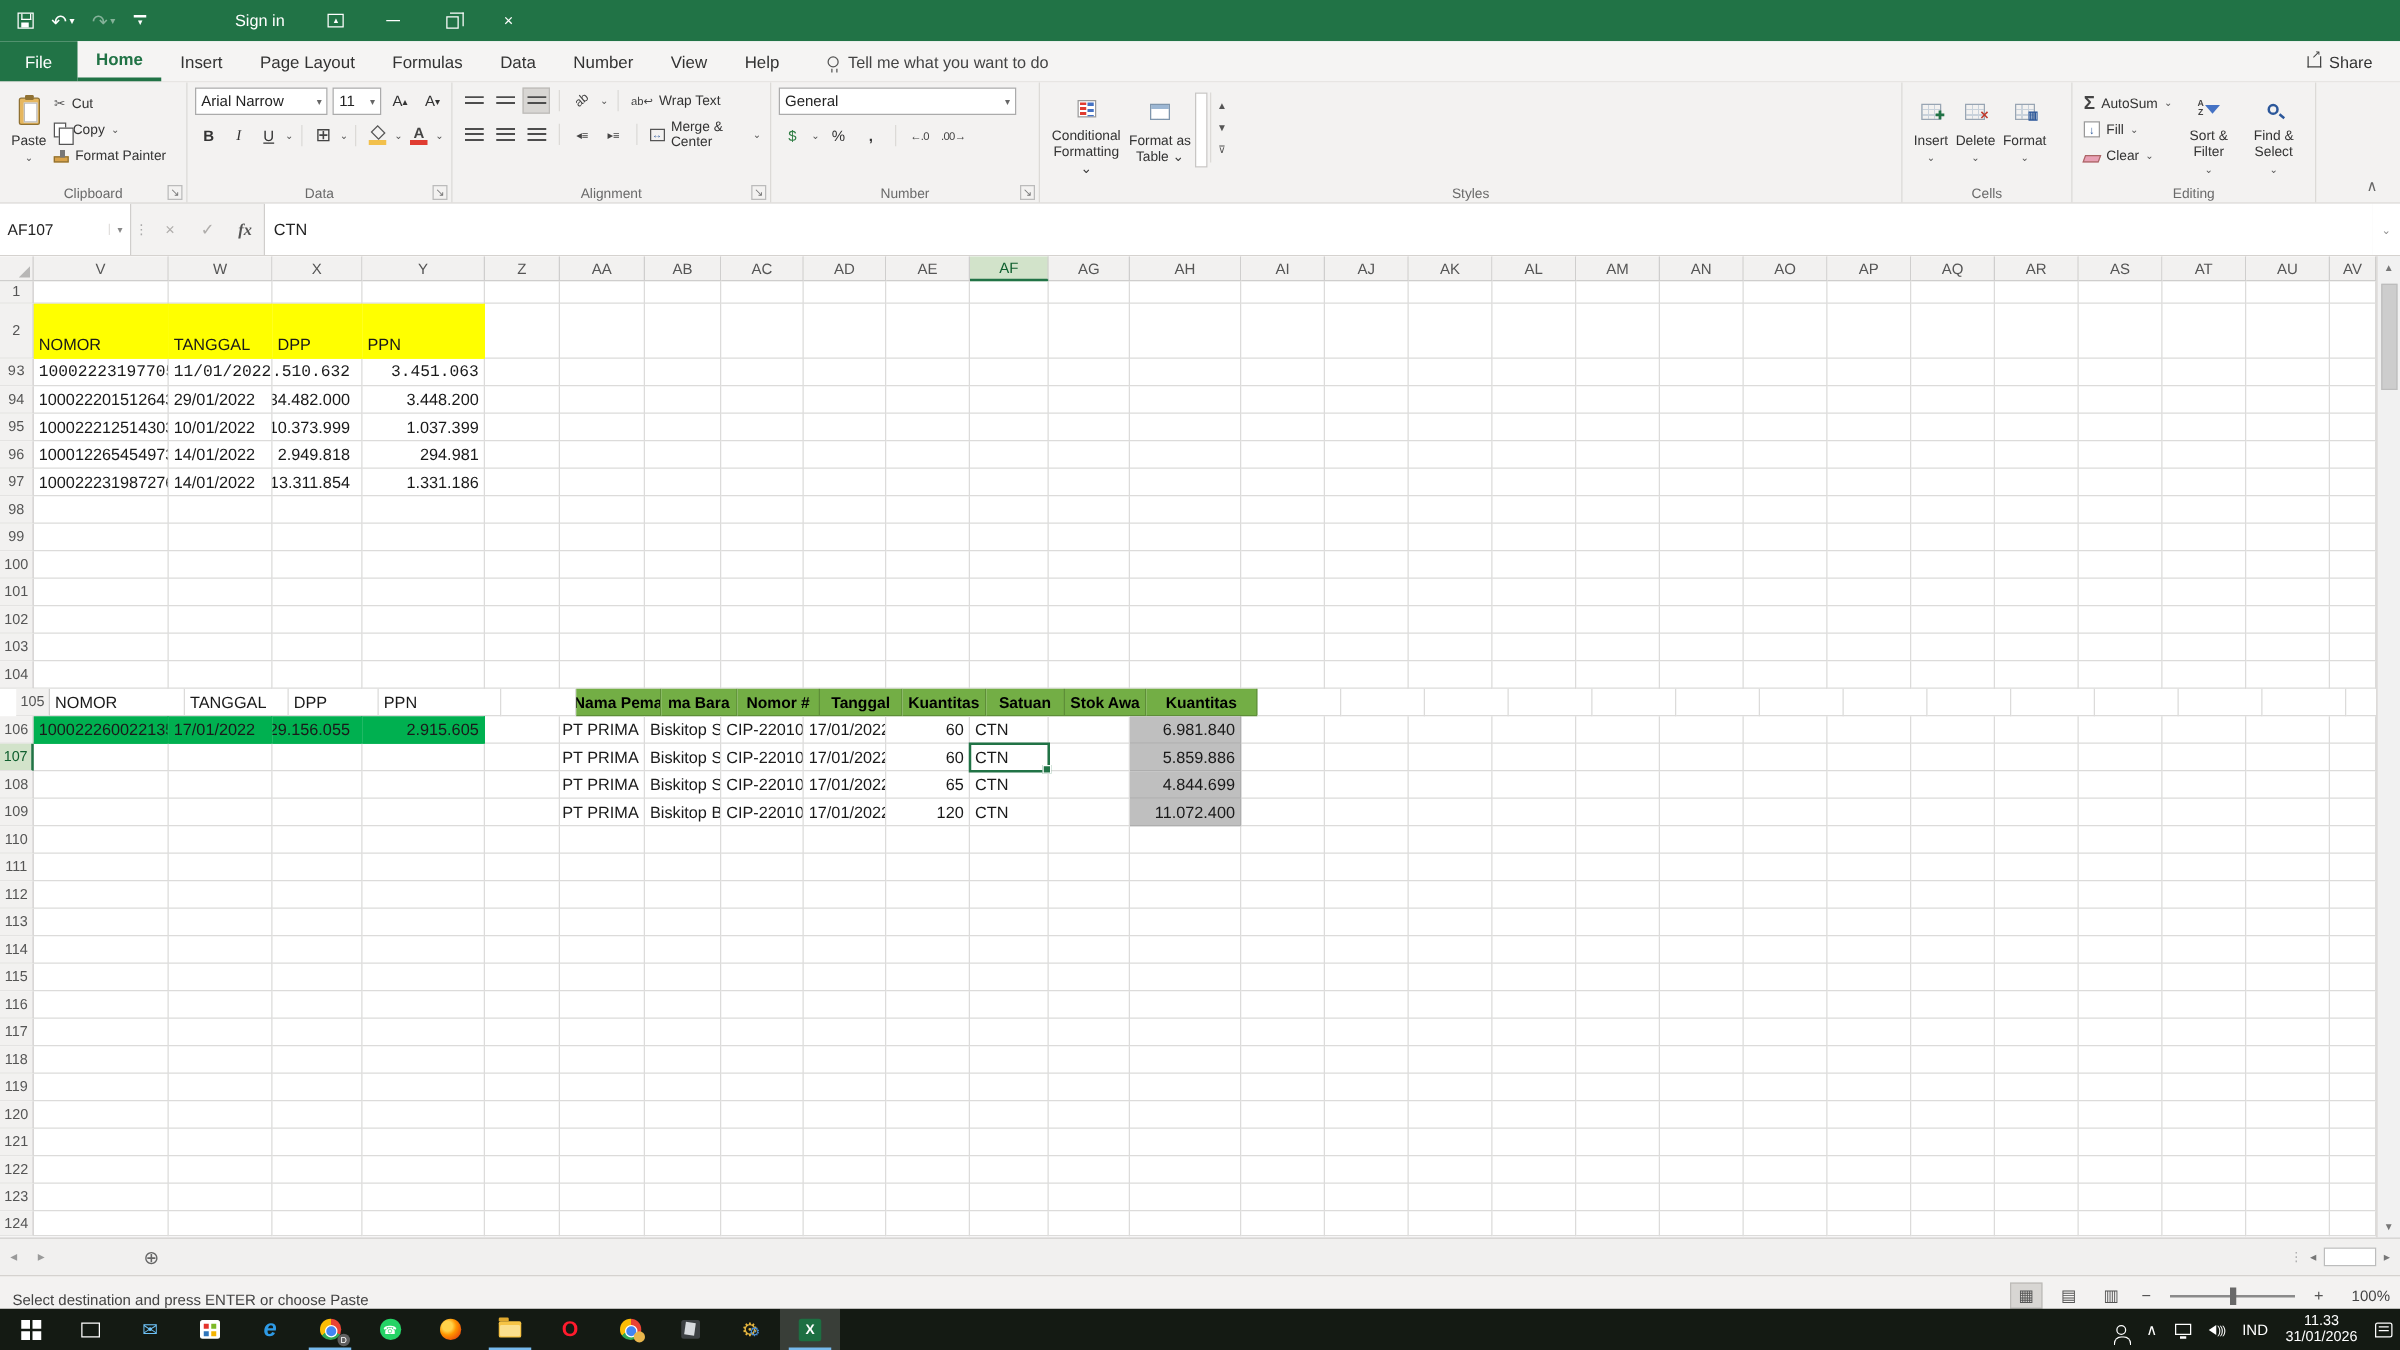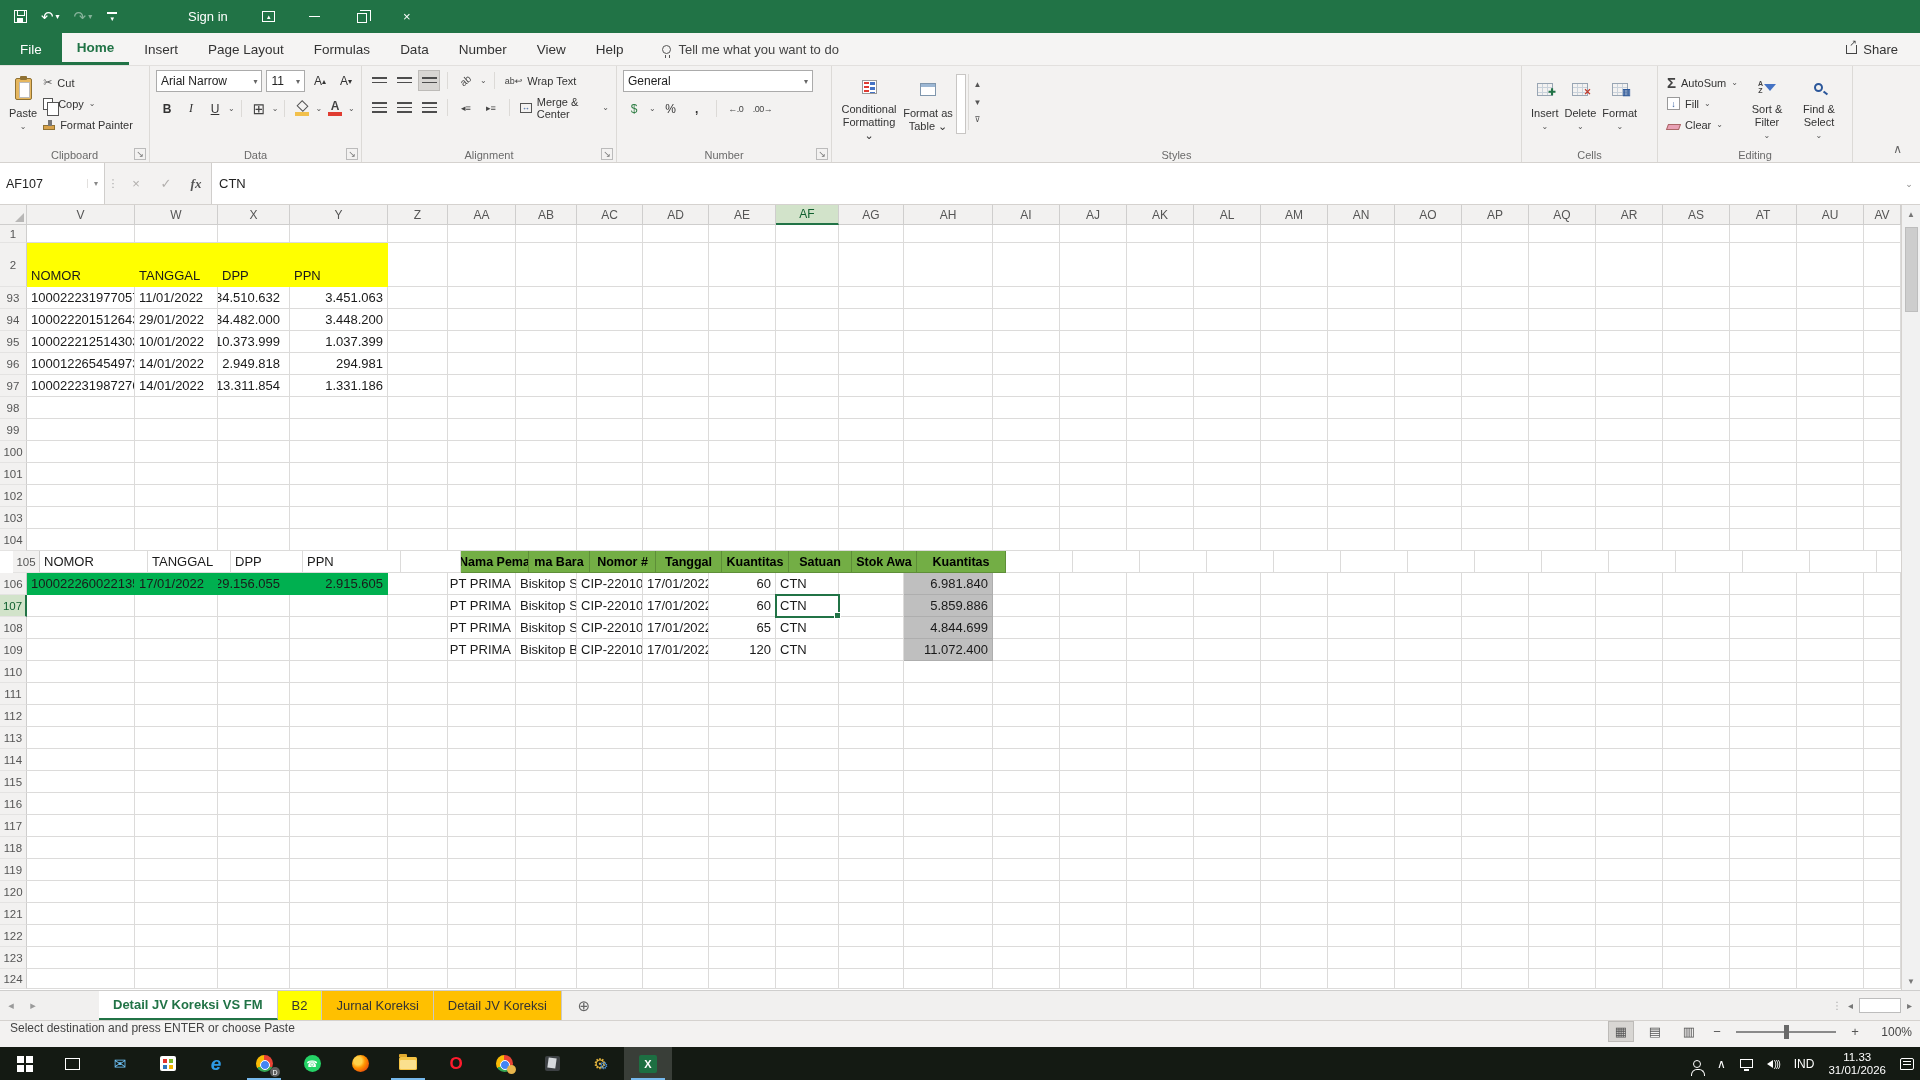--- a/index.html
+++ b/index.html
@@ -140,21 +140,21 @@
   .stab.on { background:#fff; color:#217346; font-weight:bold; border-bottom:2px solid #217346; }
   .stab.yl { background:#ffff00; }
   .stab.or { background:#ffc000; }
   #addsheet { width:44px; display:flex; align-items:center; justify-content:center; color:#666; font-size:15px; }
   #hscroll { margin-left:auto; display:flex; align-items:center; gap:6px; padding-right:8px; color:#888; }
   #hscroll .grip { font-size:10px; color:#aaa; }
   #hscroll .arr { font-size:10px; color:#777; }
   #hthumb { width:42px; height:15px; background:#fff; border:1px solid #bdbdbd; }
 
   
-  #statusbar { position:absolute; top:1020px; left:0; width:1920px; height:27px; background:#f3f2f1; border-top:1px solid #d5d2cf; display:flex; align-items:flex-start; font-size:12px; color:#444; }
+  #statusbar { position:absolute; top:1020px; left:0; width:1920px; height:27px; background:#f3f2f1; border-top:1px solid #d5d2cf; display:flex; align-items:flex-end; font-size:12px; color:#444; }
   #statusmsg { padding-left:10px; }
   #sb-right { margin-left:auto; display:flex; align-items:center; gap:8px; padding-right:8px; }
   .viewbtn { width:26px; height:21px; display:flex; align-items:center; justify-content:center; font-size:13px; color:#555; }
   #zoomtrack { width:100px; height:2px; background:#8a8a8a; position:relative; margin:0 4px; }
   #zoomthumb { position:absolute; left:48px; top:-6px; width:5px; height:14px; background:#696969; }
   .zbtn { font-size:13px; color:#555; width:14px; text-align:center; }
   #zoomlevel { width:42px; text-align:right; }
 
   
   #taskbar { position:absolute; top:1047px; left:0; width:1920px; height:33px; background:#141a13; display:flex; align-items:stretch; color:#fff; }
@@ -618,21 +618,21 @@
       <div class="cell" style="width: 67px;"></div>
       <div class="cell" style="width: 67px;"></div>
       <div class="cell" style="width: 67px;"></div>
       <div class="cell" style="width: 67px;"></div>
       <div class="cell" style="width: 67px;"></div>
       <div class="cell" style="width: 67px;"></div>
       <div class="cell" style="width: 67px;"></div>
       <div class="cell" style="width: 67px;"></div>
       <div class="cell" style="width: 37px;"></div>
     </div>
-    <div class="grow" style="height: 22px;">
+    <div class="grow" style="height: 22px; font-family: Liberation Mono, monospace;">
       <div class="rhead">93</div>
       <div class="cell" style="width: 108px;">100022231977057</div>
       <div class="cell" style="width: 83px;">11/01/2022</div>
       <div class="cell nx" style="width: 72px;">34.510.632</div>
       <div class="cell n" style="width: 98px;">3.451.063</div>
       <div class="cell" style="width: 60px;"></div>
       <div class="cell" style="width: 68px;"></div>
       <div class="cell" style="width: 61px;"></div>
       <div class="cell" style="width: 66px;"></div>
       <div class="cell" style="width: 66px;"></div>
@@ -1591,26 +1591,20 @@
   <span class="arr">▲</span>
   <div id="vthumb"></div>
   <span class="sp"></span>
   <span class="arr">▼</span>
 </div>
 
 <div id="sheetbar">
   <span class="snav">◂</span>
   <span class="snav">▸</span>
   <span id="tabspacer"></span>
-  <span id="stabs" style="display:flex">
-      <span class="stab on">Detail JV Koreksi VS FM</span>
-      <span class="stab yl">B2</span>
-      <span class="stab or">Jurnal Koreksi</span>
-      <span class="stab or">Detail JV Koreksi</span>
-    </span>
   <span id="addsheet">
       <span>⊕</span>
     </span>
   <div id="hscroll">
     <span class="grip">⋮</span>
     <span class="arr">◂</span>
     <span id="hthumb"></span>
     <span class="arr">▸</span>
   </div>
 </div>

